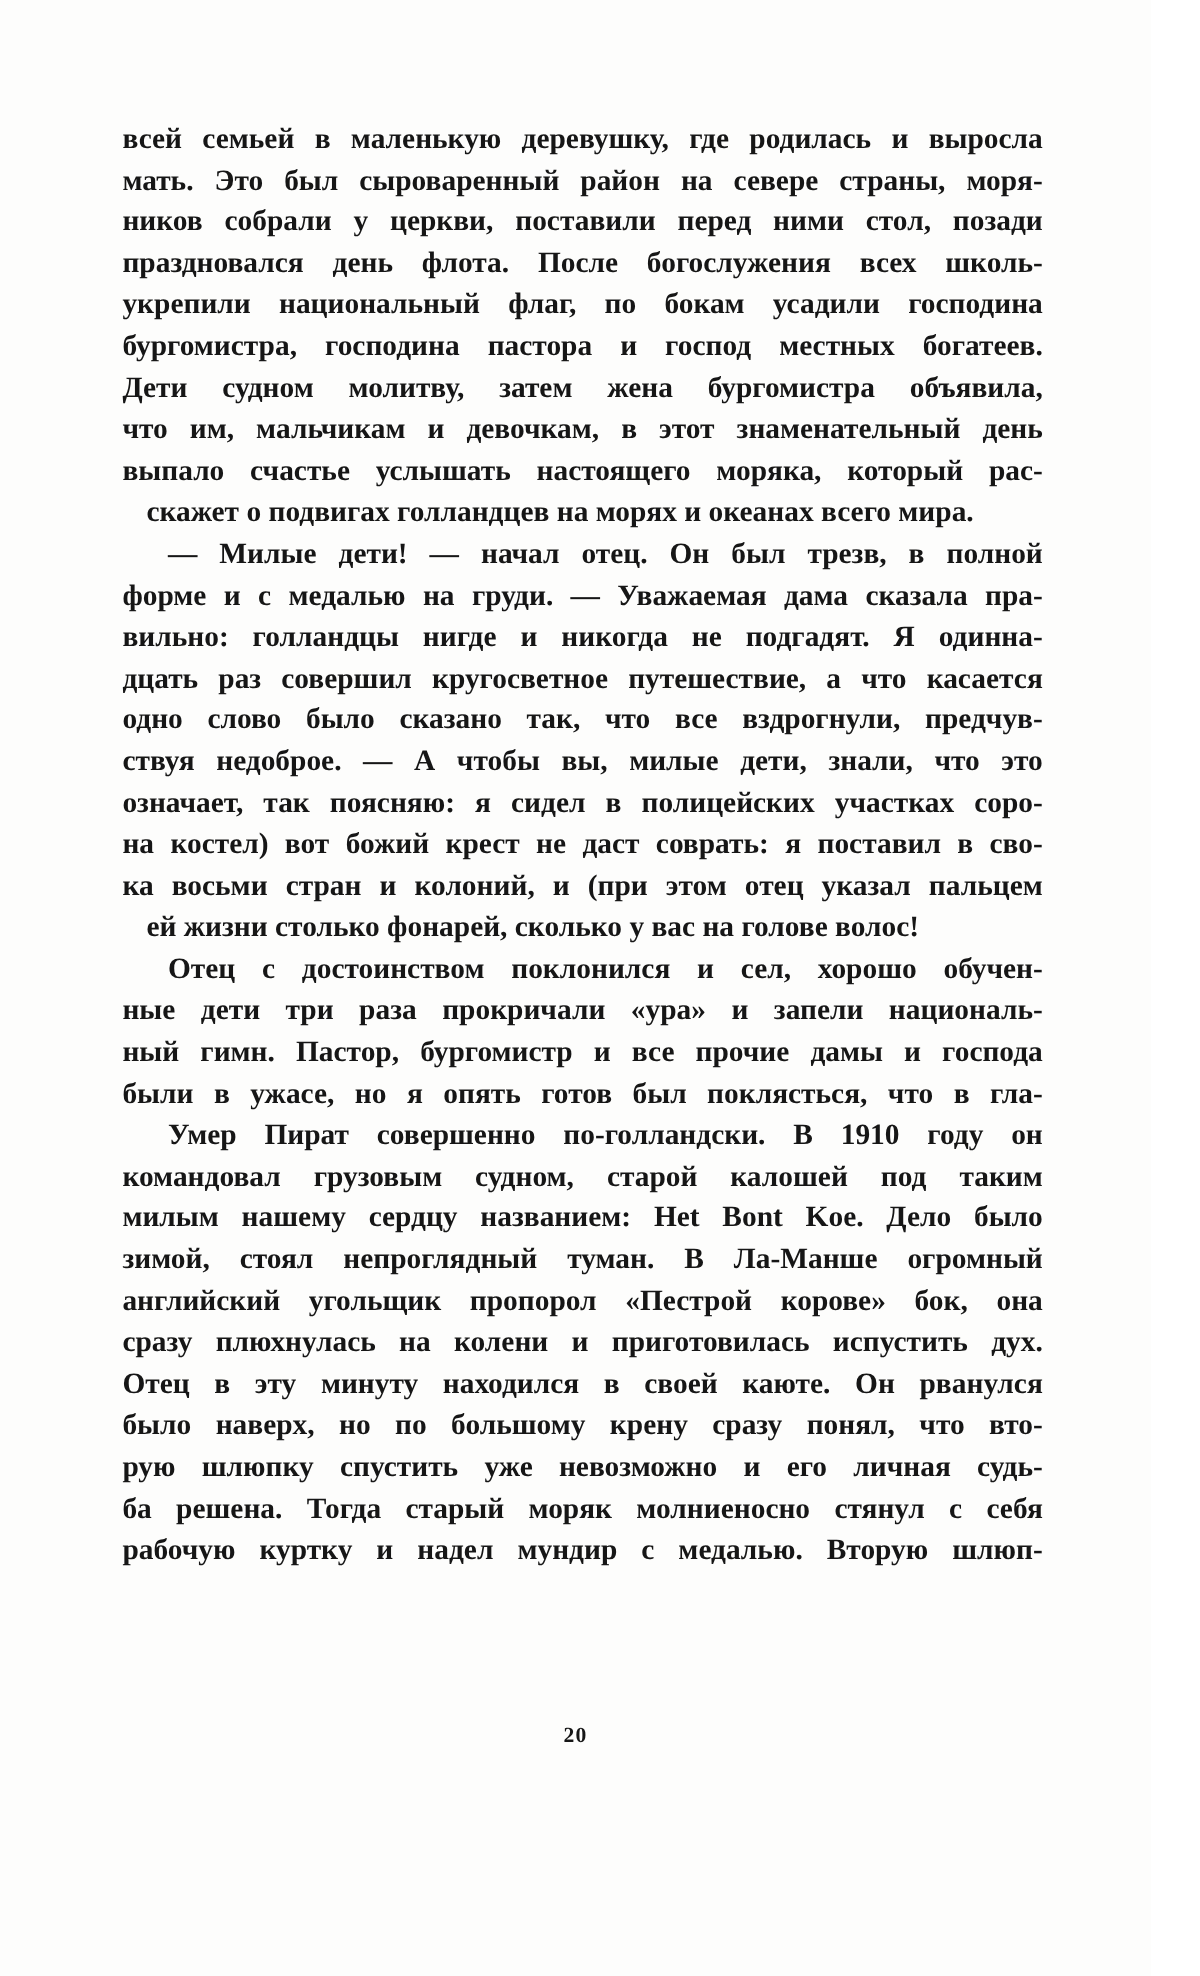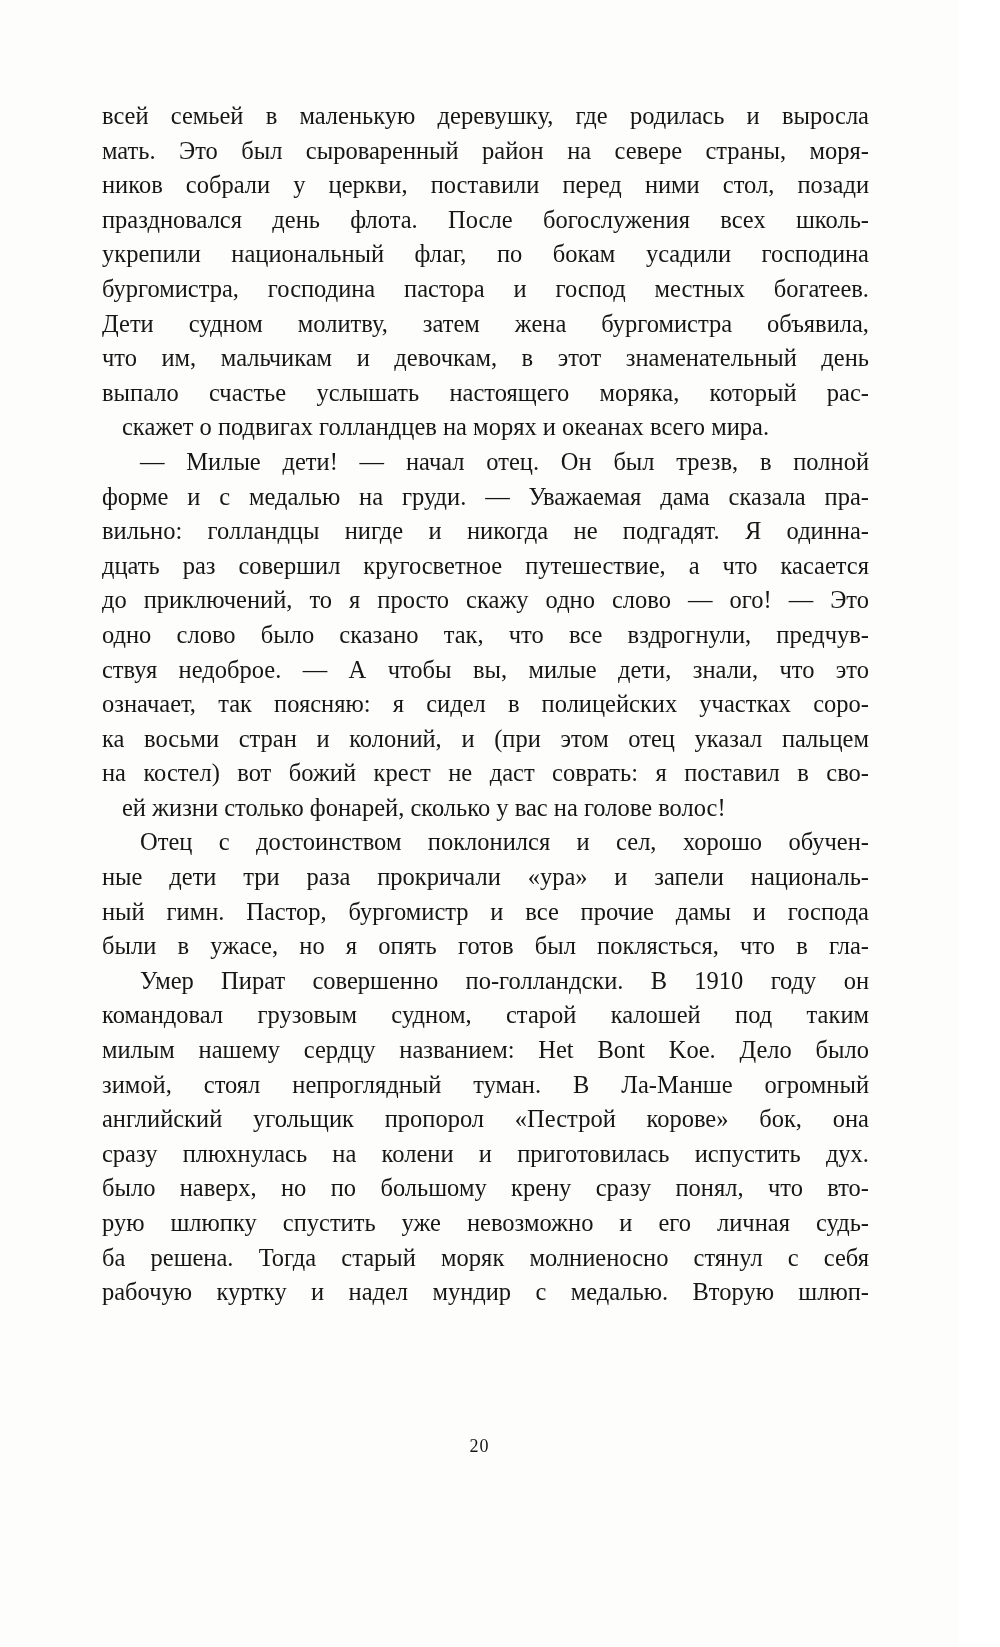--- a/index.html
+++ b/index.html
@@ -8,20 +8,21 @@
     background: #ffffff;
   }
   .page {
     position: relative;
     width: 959px;
     height: 1647px;
     background: #fdfdfc;
     font-family: "Liberation Serif", "DejaVu Serif", serif;
     color: #161616;
     overflow: hidden;
+    font-weight: bold;
   }
   .text-block {
     position: absolute;
     left: 102px;
     top: 99px;
     width: 767px;
     font-size: 24.5px;
     line-height: 34.6px;
   }
   .paragraph {
@@ -65,41 +66,41 @@
         <div class="line">Дети судном молитву, затем жена бургомистра объявила,</div>
         <div class="line">что им, мальчикам и девочкам, в этот знаменательный день</div>
         <div class="line">выпало счастье услышать настоящего моряка, который рас-</div>
         <div class="line para-end">скажет о подвигах голландцев на морях и океанах всего мира.</div>
       </div>
       <div class="paragraph">
         <div class="line indent">— Милые дети! — начал отец. Он был трезв, в полной</div>
         <div class="line">форме и с медалью на груди. — Уважаемая дама сказала пра-</div>
         <div class="line">вильно: голландцы нигде и никогда не подгадят. Я одинна-</div>
         <div class="line">дцать раз совершил кругосветное путешествие, а что касается</div>
-        <div class="line">до приключений, то я просто скажу одно слово — ого! — Это</div>
         <div class="line">одно слово было сказано так, что все вздрогнули, предчув-</div>
         <div class="line">ствуя недоброе. — А чтобы вы, милые дети, знали, что это</div>
         <div class="line">означает, так поясняю: я сидел в полицейских участках соро-</div>
+        <div class="line">на костел) вот божий крест не даст соврать: я поставил в сво-</div>
         <div class="line">ка восьми стран и колоний, и (при этом отец указал пальцем</div>
-        <div class="line">на костел) вот божий крест не даст соврать: я поставил в сво-</div>
         <div class="line para-end">ей жизни столько фонарей, сколько у вас на голове волос!</div>
       </div>
       <div class="paragraph">
         <div class="line indent">Отец с достоинством поклонился и сел, хорошо обучен-</div>
         <div class="line">ные дети три раза прокричали «ура» и запели националь-</div>
         <div class="line">ный гимн. Пастор, бургомистр и все прочие дамы и господа</div>
         <div class="line">были в ужасе, но я опять готов был поклясться, что в гла-</div>
       </div>
       <div class="paragraph">
         <div class="line indent">Умер Пират совершенно по-голландски. В 1910 году он</div>
         <div class="line">командовал грузовым судном, старой калошей под таким</div>
         <div class="line">милым нашему сердцу названием: Het Bont Koe. Дело было</div>
         <div class="line">зимой, стоял непроглядный туман. В Ла-Манше огромный</div>
         <div class="line">английский угольщик пропорол «Пестрой корове» бок, она</div>
         <div class="line">сразу плюхнулась на колени и приготовилась испустить дух.</div>
+        <div class="line">Отец в эту минуту находился в своей каюте. Он рванулся</div>
         <div class="line">было наверх, но по большому крену сразу понял, что вто-</div>
         <div class="line">рую шлюпку спустить уже невозможно и его личная судь-</div>
         <div class="line">ба решена. Тогда старый моряк молниеносно стянул с себя</div>
         <div class="line">рабочую куртку и надел мундир с медалью. Вторую шлюп-</div>
       </div>
     </div>
   <div class="page-number">20</div>
 </div>
 
 </body></html>

